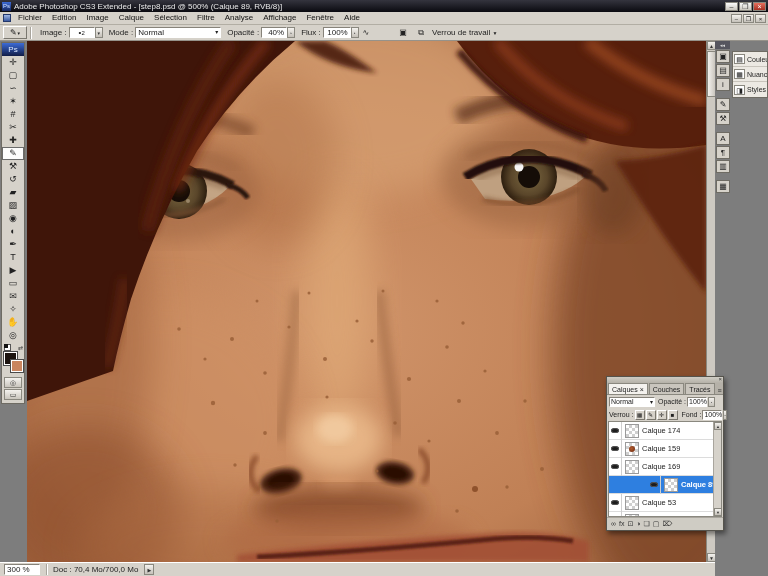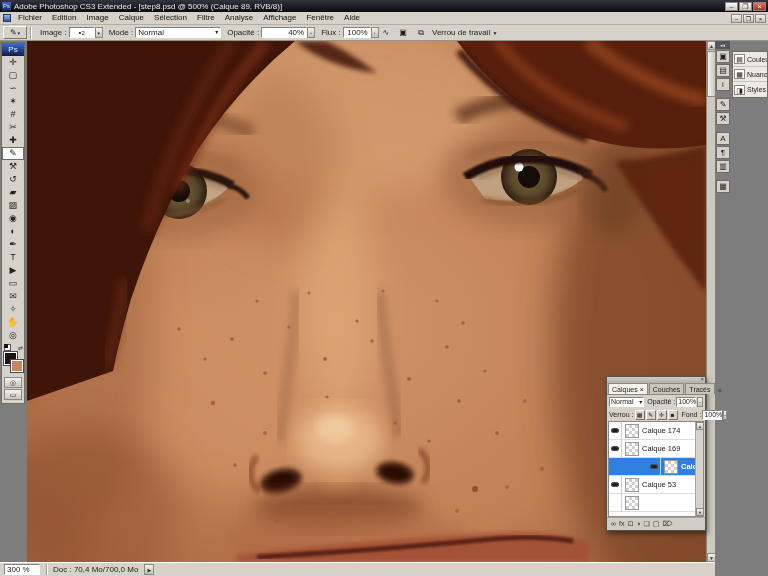--- a/index.html
+++ b/index.html
@@ -81,21 +81,21 @@
   .dockgap{height:5px;}
   .panelgroup{position:absolute;left:17px;top:10px;width:36px;background:#ece9e3;
     border:1px solid #6e6b63;overflow:hidden;}
   .pg-item{height:15px;display:flex;align-items:center;gap:2px;padding:0 1px;
     border-bottom:1px solid #c8c4bc;font-size:7px;color:#222;white-space:nowrap;overflow:hidden;}
   .pg-item:last-child{border-bottom:none;}
   .pg-ico{flex:0 0 11px;width:11px;height:10px;background:#fff;border:1px solid #8a887f;
     font-size:7px;line-height:9px;text-align:center;}
 
   
-  .layers-panel{position:absolute;left:606px;top:376px;width:100px;background:#d6d2ca;
+  .layers-panel{position:absolute;left:606px;top:376px;width:118px;background:#d6d2ca;
     border:1px solid #55534c;box-shadow:2px 3px 5px rgba(0,0,0,.45);z-index:45;font-size:7px;color:#222;}
   .grab{height:6px;background:linear-gradient(#cfccc4,#b5b1a8);position:relative;}
   .pclose{position:absolute;right:1px;top:-1px;font-size:6px;color:#333;line-height:7px;}
   .ptabs{height:12px;display:flex;align-items:flex-end;background:#b5b1a8;
     border-bottom:1px solid #8a887f;padding:0 1px;}
   .ptab{padding:0 3px;height:11px;line-height:11px;background:#c9c5bd;border:1px solid #8a887f;
     border-bottom:none;margin-right:1px;white-space:nowrap;font-size:7px;}
   .ptab.active{background:#f4f2ee;}
   .pmenu{margin-left:auto;font-size:7px;padding:0 2px;color:#333;}
   .prow{height:13px;display:flex;align-items:center;padding:0 2px;gap:1px;}
@@ -175,21 +175,21 @@
     <span class="obox" style="width:26px;text-align:center;">
       <span>•</span><span style="font-size:6px;">2</span>
     </span>
     <span class="ospin">▾</span>
     <span class="olabel">Mode :</span>
     <span class="obox oselect">
       <span>Normal</span>
       <span style="font-size:6px;">▾</span>
     </span>
     <span class="olabel">Opacité :</span>
-    <span class="obox" style="width:46px;text-align:right;">40%</span>
+    <span class="obox" style="width:26px;text-align:right;">40%</span>
     <span class="ospin">‣</span>
     <span class="olabel">Flux :</span>
     <span class="obox" style="width:28px;text-align:right;">100%</span>
     <span class="ospin">‣</span>
     <span class="oicon">∿</span>
     <span class="right-opts">
       <span class="oicon">▣</span>
       <span class="oicon">⧉</span>
       <span style="white-space:nowrap;">
         <span>Verrou de travail</span>
@@ -485,20 +485,29 @@
           <span class="eyecell">
             <i class="eyedot"></i>
           </span>
           <span class="thumb"></span>
           <span class="lname">Calque 174</span>
         </div>
         <div class="lrow">
           <span class="eyecell">
             <i class="eyedot"></i>
           </span>
+          <span class="thumb">
+            <i class="blob"></i>
+          </span>
+          <span class="lname">Calque 159</span>
+        </div>
+        <div class="lrow">
+          <span class="eyecell">
+            <i class="eyedot"></i>
+          </span>
           <span class="thumb"></span>
           <span class="lname">Calque 169</span>
         </div>
         <div class="lrow sel">
           <span class="eyecell">
             <i class="eyedot"></i>
           </span>
           <span class="thumb"></span>
           <span class="lname">Calque 89</span>
         </div>

